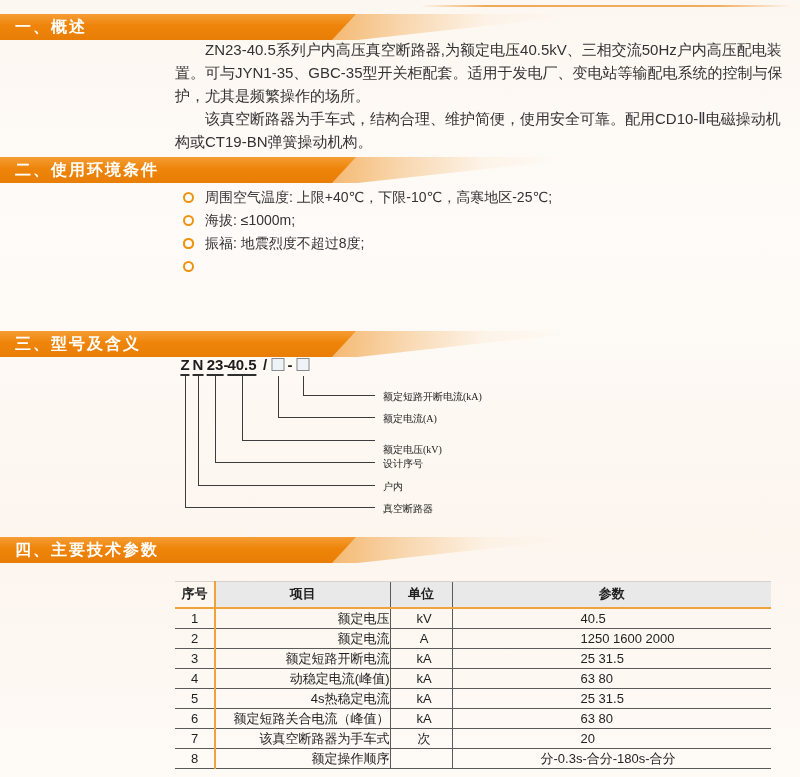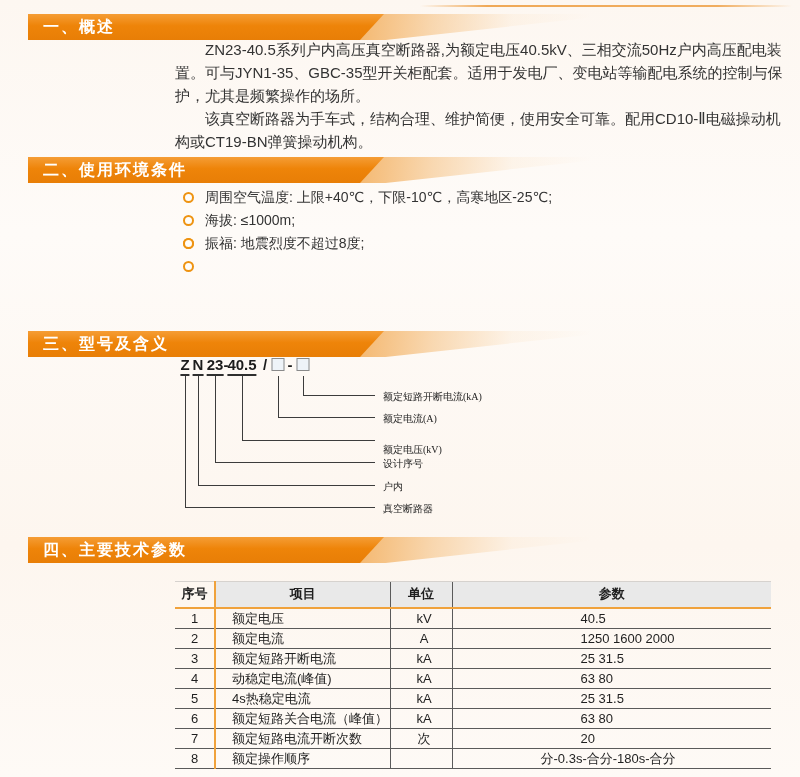--- a/index.html
+++ b/index.html
@@ -3,21 +3,21 @@
 <meta charset="utf-8">
 <style>
   * { margin:0; padding:0; box-sizing:border-box; }
   html,body { background:#ffffff; }
   body { font-family:"Liberation Sans","DejaVu Sans",sans-serif; }
   .page {
     position:relative; width:800px; height:777px; overflow:hidden;
     background:linear-gradient(180deg,#fdf7f1 0%, #fefbf8 30%, #fdf6ef 70%, #fefaf6 100%);
   }
   
-  .banner { position:absolute; left:0; width:600px; height:26px;margin-left:28px; }
+  .banner { position:absolute; left:0; width:600px; height:26px; }
   .banner .bar {
     position:absolute; left:0; top:0; width:356px; height:26px; z-index:2;
     background:linear-gradient(180deg,#f59d35 0%, var(--banner,#ee8409) 45%, #e87e06 100%);
     clip-path:polygon(0 0,100% 0,calc(100% - 24px) 100%,0 100%);
     color:#ffffff; font-weight:bold; font-size:16px; line-height:26px;
     padding-left:15px; letter-spacing:2px;
   }
   .banner .swoosh {
     position:absolute; left:300px; top:0; width:262px; height:26px; z-index:1;
     background:linear-gradient(95deg, rgba(243,176,96,0.95) 8%, rgba(246,198,140,0.65) 40%, rgba(252,232,208,0.35) 70%, rgba(255,255,255,0) 100%);
@@ -53,21 +53,21 @@
     font-size:10px; color:#222; line-height:18px;font-family:Liberation Serif, serif; }
   
   .params-table { position:absolute; left:175px; top:581px; border-collapse:collapse;
     table-layout:fixed; width:596px; font-size:13px; color:#1f1f1f; }
   .params-table thead th { height:26px; font-weight:bold; text-align:center;
     background:#e9e9e9; border-top:1px solid #d6d2ce; }
   .params-table thead th:first-child { background:transparent; }
   .params-table td, .params-table th { overflow:hidden; white-space:nowrap; }
   .params-table td { height:19px; line-height:19px; }
   .params-table td:nth-child(1) { text-align:center; }
-  .params-table td:nth-child(2) { padding-left:16px; }
+  .params-table td:nth-child(2) { padding-left:16px;text-align:right; }
   .params-table td:nth-child(3) { text-align:center;padding-left:6px; }
   .params-table td:nth-child(4) { padding-left:128px; }
   .params-table tbody tr:last-child td:nth-child(4) { padding-left:88px; }
   .params-table td:nth-child(2), .params-table th:nth-child(2) { border-left:2px solid var(--taccent,#f0a23c); }
   .params-table td:nth-child(3), .params-table th:nth-child(3),
   .params-table td:nth-child(4), .params-table th:nth-child(4) { border-left:1px solid #5a5a5a; }
   .params-table tbody tr { border-top:1px solid #5a5a5a; }
   .params-table tbody tr:first-child { border-top:2px solid var(--taccent,#f0a23c); }
   .params-table tbody tr:last-child { border-bottom:1px solid #5a5a5a; }
 </style>
@@ -182,21 +182,21 @@
           <td>25 31.5</td>
         </tr>
         <tr>
           <td>6</td>
           <td>额定短路关合电流（峰值）</td>
           <td>kA</td>
           <td>63 80</td>
         </tr>
         <tr>
           <td>7</td>
-          <td>额定短路电流开断次数</td>
+          <td>该真空断路器为手车式</td>
           <td>次</td>
           <td>20</td>
         </tr>
         <tr>
           <td>8</td>
           <td>额定操作顺序</td>
           <td></td>
           <td>分-0.3s-合分-180s-合分</td>
         </tr>
       </tbody>

